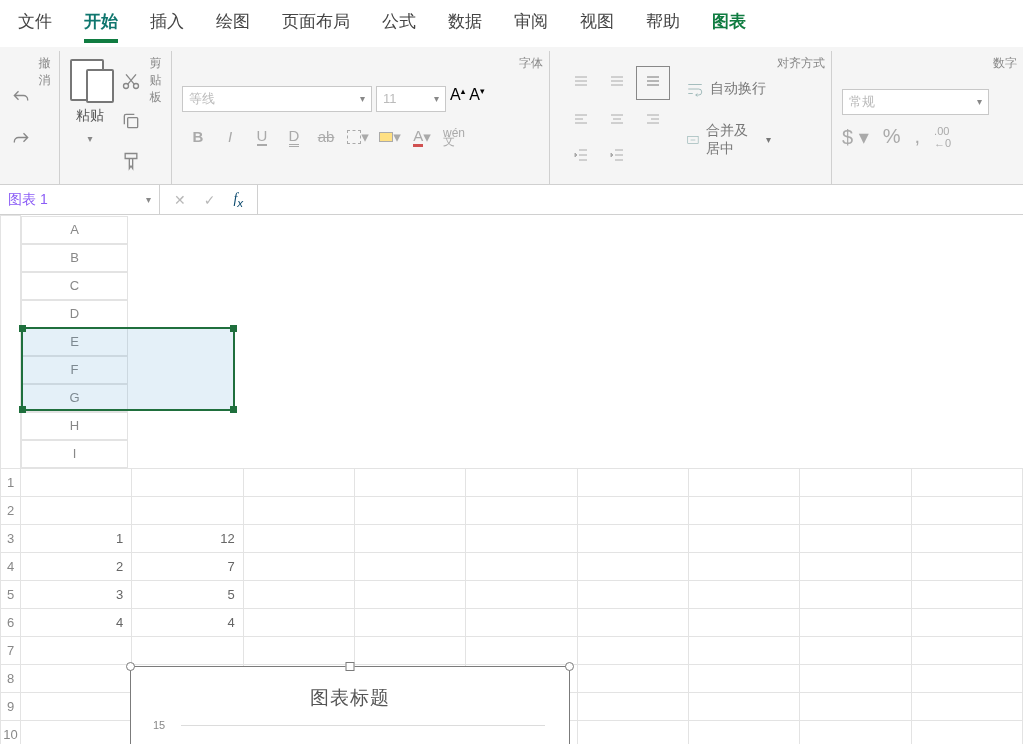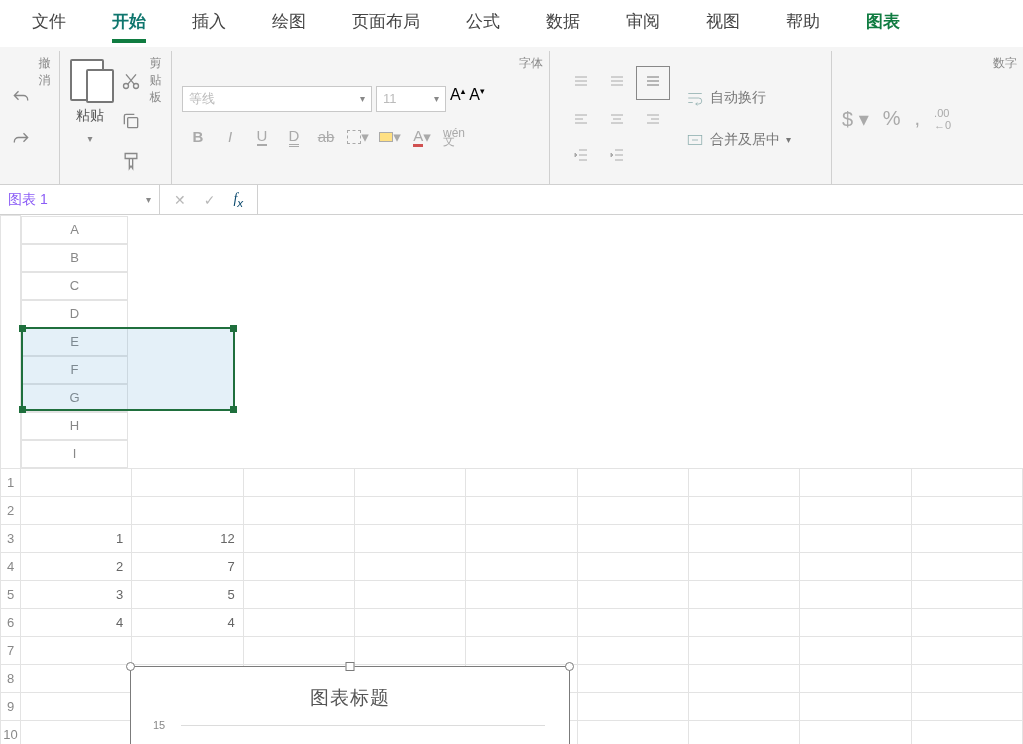--- a/index.html
+++ b/index.html
@@ -1,19 +1,19 @@
 <!DOCTYPE html>
 <html><head>
 <meta charset="utf-8">
 <style>
   * { box-sizing: border-box; margin: 0; padding: 0; font-family: "Microsoft YaHei", sans-serif; }
   body { background: #fff; width: 1023px; height: 744px; overflow: hidden; user-select: none; }
   
   .tabs { display: flex; gap: 32px; padding: 10px 18px 14px; font-size: 17px; color: #444; }
-  .tabs .tab { cursor: pointer; position: relative; margin-left: 14px; }
+  .tabs .tab { cursor: pointer; position: relative; }
   .tabs .tab.active { font-weight: 600; color: #0f766e; }
   .tabs .tab.active::after { content: ""; position: absolute; left: 0; right: 0; bottom: -10px; height: 4px; background: #107c41; }
   .tabs .tab.highlight { color: #107c41; font-weight: 600; }
   
   .ribbon { display: flex; background: #f5f5f5; border-bottom: 1px solid #d0d0d0; height: 138px; padding: 4px 0 0; }
   .group { display: flex; flex-direction: row; justify-content: space-between; border-right: 1px solid #d0d0d0; padding: 2px 6px 0; }
   .group-body { display: flex; gap: 2px; flex: 1; }
   .group-label { text-align: center; font-size: 12px; color: #888; padding: 2px 0 3px; }
   .col { display: flex; flex-direction: column; align-items: center; justify-content: center; gap: 4px; }
   .rbtn { width: 30px; height: 30px; display: flex; align-items: center; justify-content: center; color: #888; }
@@ -233,25 +233,29 @@
         <div class="abtn">
           <svg viewBox="0 0 24 24" stroke="#8aa" fill="none">
               <rect x="3" y="6" width="18" height="12"></rect>
               <path d="M8 12h8"></path>
             </svg>
           <span>合并及居中</span>
           <span style="font-size:10px">▾</span>
         </div>
       </div>
     </div>
+    <div class="group-label">对齐方式</div>
   </div>
 
   <div class="group" style="flex:1;border-right:none">
     <div class="group-body">
         <div class="col" style="align-items:stretch;width:100%;padding:4px;gap:10px">
+      <div class="sel disabled" style="width:100%">
+            <span>常规</span>
+          </div>
       <div class="num-row">
         <span>$ ▾</span>
         <span>%</span>
         <span>,</span>
         <span style="font-size:11px">.00<br>←0</span>
       </div>
     </div>
       </div>
     <div class="group-label">数字</div>
   </div>

